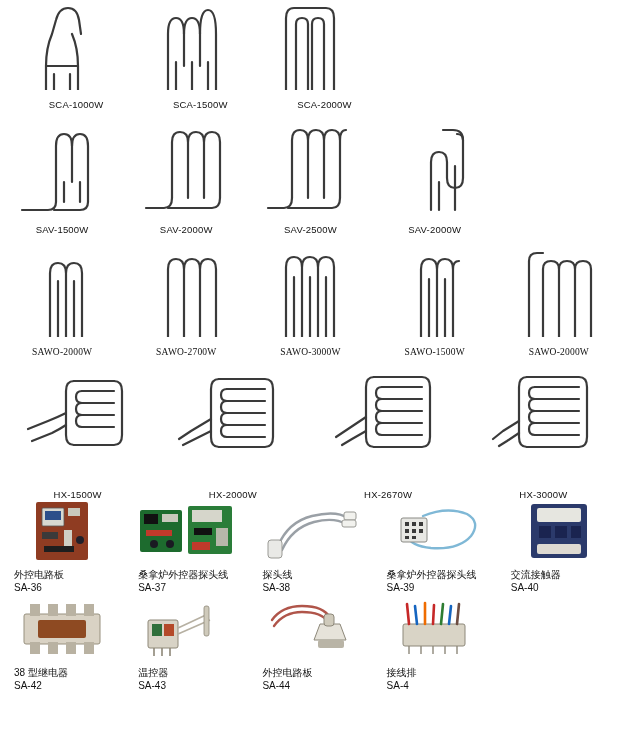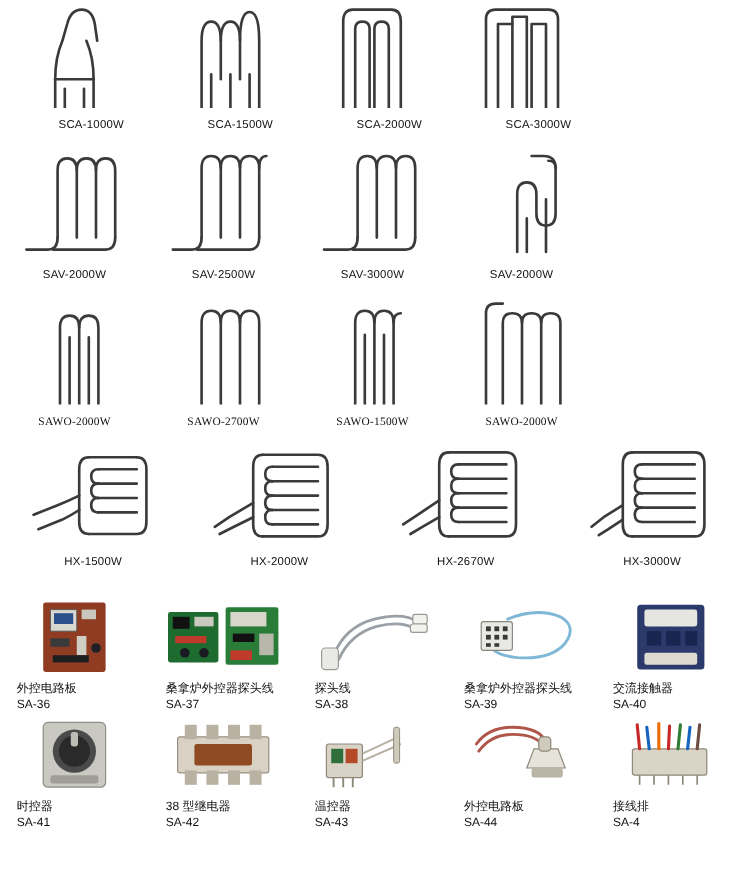--- a/index.html
+++ b/index.html
@@ -54,21 +54,21 @@
   .row-r1 .heater-label { margin-top: 9px; margin-left: 28px; }
   .row-r2 .heater-label { margin-top: 10px; }
   .row-r3 .heater-label { margin-top: 10px; font-family: Liberation Serif, serif; }
   .row-r4 .heater-label { margin-top: 10px; }
   .row-r1 { padding-top: 4px; }
   .row-r2 { padding-top: 16px; }
   .row-r3 { padding-top: 16px; }
   .row-r4 { padding-top: 16px; }
 
   
-  .heater-row.four .heater-cell { width: 155.25px; }
+  .heater-row.four .heater-cell { width: 155.25px; gap: 26px; }
   .heater-row.four .heater-art { width: 155px; }
 
   
   .parts-grid {
     position: absolute;
     left: 0;
     top: 500px;
     width: 552px;
   }
   .parts-row {
@@ -143,37 +143,38 @@
               <path d="M22 86 L22 14 Q22 4 30 4 L62 4 Q70 4 70 14 L70 86"></path>
               <path d="M32 86 L32 20 Q32 14 38 14 Q44 14 44 20 L44 86"></path>
               <path d="M48 86 L48 20 Q48 14 54 14 Q60 14 60 20 L60 86"></path>
             </g>
           </svg>
         </div>
         <div class="heater-label">SCA-2000W</div>
       </div>
 
 
-      <div class="heater-cell">
-        <div class="heater-art">
-          <svg width="92" height="86" viewBox="0 0 92 86">
-            <g fill="none" stroke="#3a3a3a" stroke-width="2.2" stroke-linecap="round" stroke-linejoin="round">
-              <path d="M16 86 L16 12 Q16 4 24 4 L68 4 Q76 4 76 12 L76 86"></path>
-              <path d="M26 86 L26 16 L38 16 L38 86"></path>
-              <path d="M38 16 L38 10 L50 10 L50 86"></path>
-              <path d="M54 86 L54 16 L66 16 L66 86"></path>
-            </g>
-          </svg>
-        </div>
-        <div class="heater-label">SCA-3000W</div>
-      </div>
     </div>
 
     <div class="heater-row row-r2">
 
+      <div class="heater-cell">
+        <div class="heater-art">
+          <svg width="96" height="88" viewBox="0 0 96 88">
+            <g fill="none" stroke="#3a3a3a" stroke-width="2.2" stroke-linecap="round" stroke-linejoin="round">
+              <path d="M42 76 L42 20 Q42 8 50 8 Q58 8 58 20 L58 56"></path>
+              <path d="M58 20 Q58 8 66 8 Q74 8 74 20 L74 76"></path>
+              <path d="M50 76 L50 56 M66 76 L66 56"></path>
+              <path d="M42 76 Q42 84 34 84 L8 84"></path>
+              <path d="M74 76 Q74 84 66 84 L40 84"></path>
+            </g>
+          </svg>
+        </div>
+        <div class="heater-label">SAV-1500W</div>
+      </div>
 
       <div class="heater-cell">
         <div class="heater-art">
           <svg width="96" height="88" viewBox="0 0 96 88">
             <g fill="none" stroke="#3a3a3a" stroke-width="2.2" stroke-linecap="round" stroke-linejoin="round">
               <path d="M34 72 L34 16 Q34 6 42 6 Q50 6 50 16 L50 72"></path>
               <path d="M50 16 Q50 6 58 6 Q66 6 66 16 L66 72"></path>
               <path d="M66 16 Q66 6 74 6 Q82 6 82 16 L82 72"></path>
               <path d="M34 72 Q34 82 26 82 L8 82"></path>
               <path d="M82 72 Q82 82 74 82 L30 82"></path>
@@ -192,34 +193,20 @@
               <path d="M62 14 Q62 4 70 4 Q78 4 78 14 L78 72"></path>
               <path d="M78 14 Q78 4 84 4"></path>
               <path d="M30 72 Q30 82 22 82 L6 82"></path>
               <path d="M78 72 Q78 82 70 82 L26 82"></path>
             </g>
           </svg>
         </div>
         <div class="heater-label">SAV-2500W</div>
       </div>
 
-      <div class="heater-cell">
-        <div class="heater-art">
-          <svg width="96" height="88" viewBox="0 0 96 88">
-            <g fill="none" stroke="#3a3a3a" stroke-width="2.2" stroke-linecap="round" stroke-linejoin="round">
-              <path d="M36 72 L36 14 Q36 4 44 4 Q52 4 52 14 L52 72"></path>
-              <path d="M52 14 Q52 4 60 4 Q68 4 68 14 L68 72"></path>
-              <path d="M68 14 Q68 4 76 4 Q84 4 84 14 L84 72"></path>
-              <path d="M36 72 Q36 82 28 82 L8 82"></path>
-              <path d="M84 72 Q84 82 76 82 L32 82"></path>
-            </g>
-          </svg>
-        </div>
-        <div class="heater-label">SAV-3000W</div>
-      </div>
 
       <div class="heater-cell">
         <div class="heater-art">
           <svg width="96" height="88" viewBox="0 0 96 88">
             <g fill="none" stroke="#3a3a3a" stroke-width="2.2" stroke-linecap="round" stroke-linejoin="round">
               <path d="M44 84 L44 36 Q44 26 52 26 Q60 26 60 36 L60 52 Q60 62 68 62 Q76 62 76 52 L76 14 Q76 4 66 4 L56 4"></path>
               <path d="M52 84 L52 56 M68 84 L68 40"></path>
               <path d="M76 14 Q76 8 70 8"></path>
             </g>
           </svg>
@@ -249,20 +236,33 @@
             <g fill="none" stroke="#3a3a3a" stroke-width="2.2" stroke-linecap="round" stroke-linejoin="round">
               <path d="M28 86 L28 18 Q28 8 36 8 Q44 8 44 18 L44 86"></path>
               <path d="M44 18 Q44 8 52 8 Q60 8 60 18 L60 86"></path>
               <path d="M60 18 Q60 8 68 8 Q76 8 76 18 L76 86"></path>
             </g>
           </svg>
         </div>
         <div class="heater-label">SAWO-2700W</div>
       </div>
 
+      <div class="heater-cell">
+        <div class="heater-art">
+          <svg width="92" height="86" viewBox="0 0 92 86">
+            <g fill="none" stroke="#3a3a3a" stroke-width="2.2" stroke-linecap="round" stroke-linejoin="round">
+              <path d="M22 86 L22 16 Q22 6 30 6 Q38 6 38 16 L38 86"></path>
+              <path d="M38 16 Q38 6 46 6 Q54 6 54 16 L54 86"></path>
+              <path d="M54 16 Q54 6 62 6 Q70 6 70 16 L70 86"></path>
+              <path d="M30 86 L30 26 M46 86 L46 26 M62 86 L62 26"></path>
+            </g>
+          </svg>
+        </div>
+        <div class="heater-label">SAWO-3000W</div>
+      </div>
 
       <div class="heater-cell">
         <div class="heater-art">
           <svg width="92" height="86" viewBox="0 0 92 86">
             <g fill="none" stroke="#3a3a3a" stroke-width="2.2" stroke-linecap="round" stroke-linejoin="round">
               <path d="M32 86 L32 18 Q32 8 40 8 Q48 8 48 18 L48 86"></path>
               <path d="M48 18 Q48 8 56 8 Q64 8 64 18 L64 86"></path>
               <path d="M64 18 Q64 10 70 10"></path>
               <path d="M40 86 L40 28 M56 86 L56 28"></path>
             </g>
@@ -457,33 +457,20 @@
             <rect x="14" y="44" width="44" height="10" rx="2" fill="#dedad2"></rect>
           </svg>
         </div>
         <div class="part-name">交流接触器</div>
         <div class="part-code">SA-40</div>
       </div>
     </div>
 
     <div class="parts-row">
 
-      <div class="part-cell">
-        <div class="part-photo">
-          <svg width="72" height="62" viewBox="0 0 72 62">
-            <rect x="10" y="4" width="52" height="54" rx="4" fill="#c9c9c1" stroke="#8d8d86" stroke-width="1"></rect>
-            <circle cx="36" cy="28" r="18" fill="#4a4a4a"></circle>
-            <circle cx="36" cy="28" r="13" fill="#2a2a2a"></circle>
-            <rect x="33" y="12" width="6" height="12" rx="2" fill="#bdbdb5"></rect>
-            <rect x="16" y="48" width="40" height="7" rx="2" fill="#9e9e96"></rect>
-          </svg>
-        </div>
-        <div class="part-name">时控器</div>
-        <div class="part-code">SA-41</div>
-      </div>
 
       <div class="part-cell">
         <div class="part-photo">
           <svg width="96" height="62" viewBox="0 0 96 62">
             <rect x="10" y="16" width="76" height="30" rx="2" fill="#d9d2c4" stroke="#97907f" stroke-width="1"></rect>
             <rect x="16" y="6" width="10" height="12" fill="#b9b2a2"></rect>
             <rect x="34" y="6" width="10" height="12" fill="#b9b2a2"></rect>
             <rect x="52" y="6" width="10" height="12" fill="#b9b2a2"></rect>
             <rect x="70" y="6" width="10" height="12" fill="#b9b2a2"></rect>
             <rect x="16" y="44" width="10" height="12" fill="#b9b2a2"></rect>

